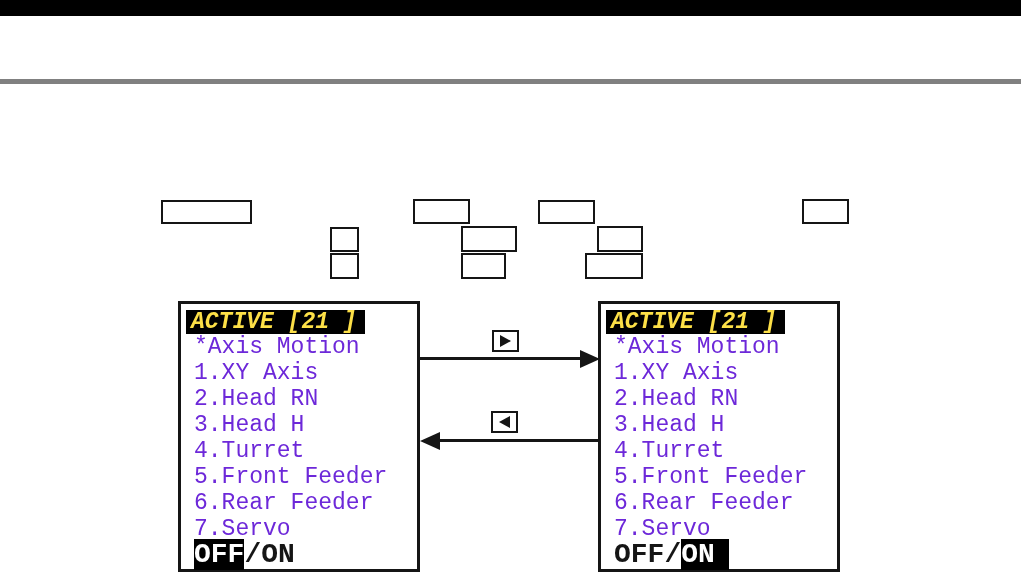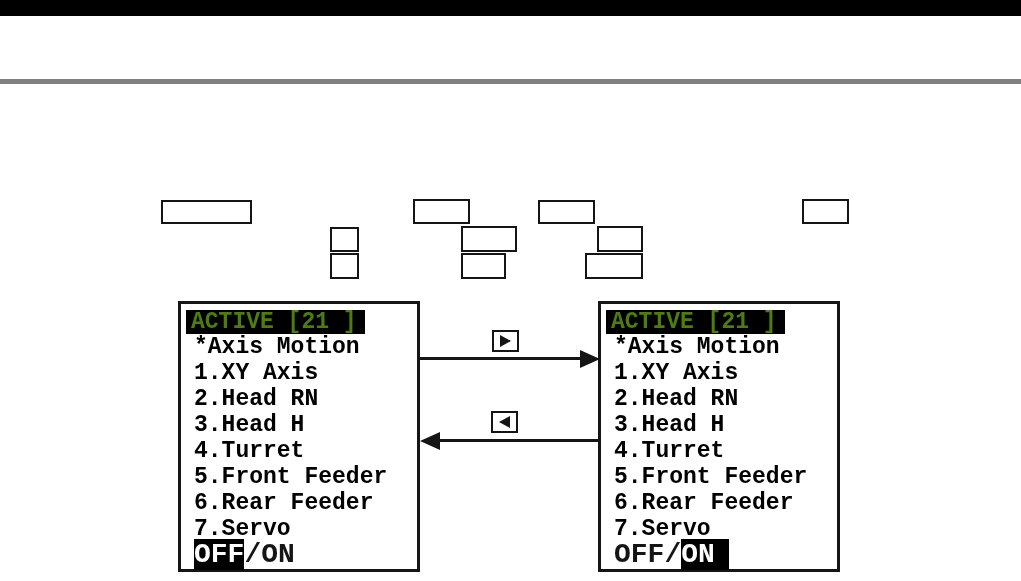--- a/index.html
+++ b/index.html
@@ -22,27 +22,27 @@
   
   .panel {
     position:absolute; top:301px; width:242px; height:271px;
     box-sizing:border-box; border:3px solid #151515; background:#ffffff;
     padding:6px 0 0 5px; color:#151515;
   }
   .panel-left  { left:178px; }
   .panel-right { left:598px; }
 
   .hdr {
-    display:inline-block; background:#000000; color:#4d7c0f;
+    display:inline-block; background:#000000; color:#fde047;
     font-size:23px; font-weight:bold; line-height:24px;
-    padding:0 8px 0 5px; white-space:pre;
+    padding:0 8px 0 5px; white-space:pre;font-style:italic;
   }
   .item {
-    font-size:23px; font-weight:bold; line-height:26px;
-    white-space:pre; padding-left:8px; color:#000000;
+    font-size:23px; font-weight:normal; line-height:26px;
+    white-space:pre; padding-left:8px; color:#6d28d9;
   }
   .toggle { font-size:28px; font-weight:bold; line-height:26px; padding-left:8px; white-space:pre; }
   .inv     { background:#000000; color:#ffffff; }
   .inv-pad { padding-right:14px; }
 
   
   .arrow-line { position:absolute; background:#151515; height:3px; }
   .line-fwd  { left:420px; top:357px; width:162px; }
   .line-back { left:440px; top:439px; width:158px; }
   .head-right {

